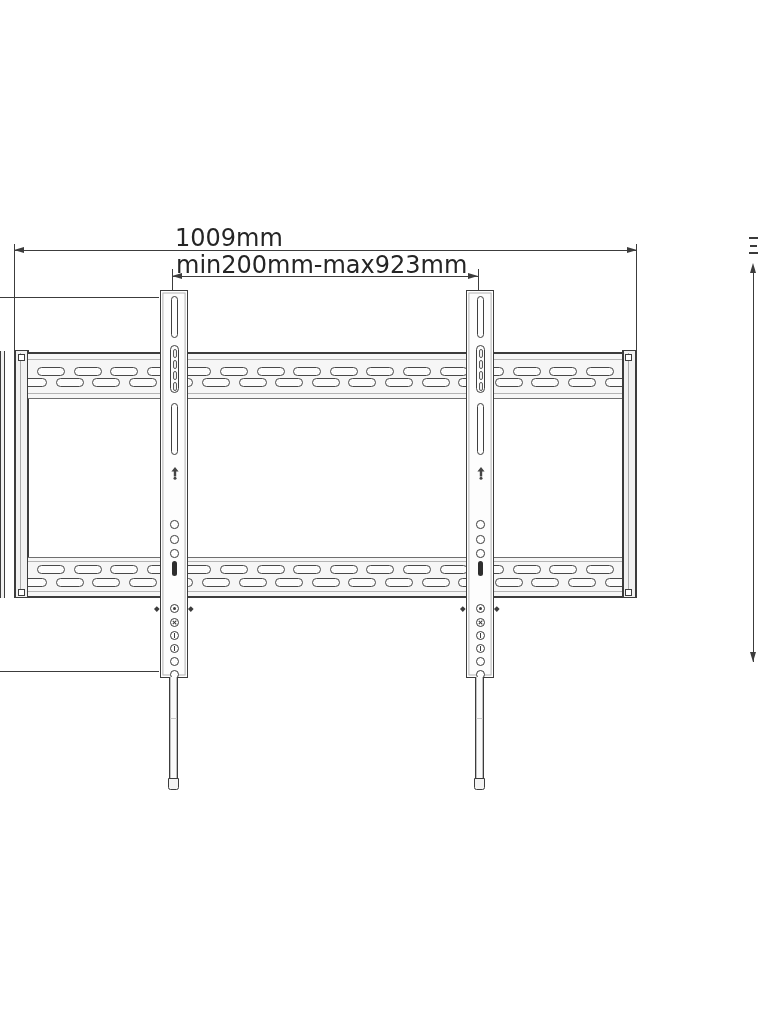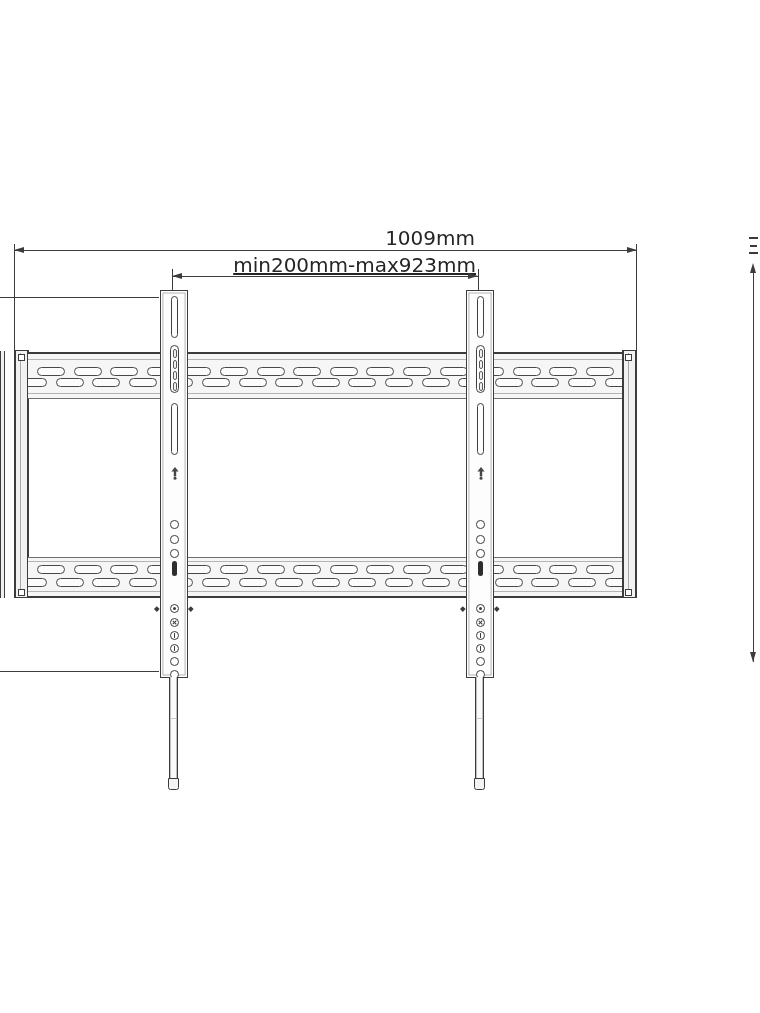--- a/index.html
+++ b/index.html
@@ -1,19 +1,19 @@
 <!DOCTYPE html>
 <html><head>
 <meta charset="utf-8">
 <style>
   html,body{margin:0;padding:0;background:#ffffff;}
   .canvas{position:relative;width:760px;height:1013px;background:#ffffff;overflow:hidden;
           font-family:"DejaVu Sans","Liberation Sans",sans-serif;}
   .abs{position:absolute;}
-  .dim-label{position:absolute;color:#252525;font-size:20px;line-height:22px;text-align:right;white-space:nowrap;}
+  .dim-label{position:absolute;color:#252525;font-size:24px;line-height:22px;text-align:left;white-space:nowrap;}
   .hline{position:absolute;height:0;border-top:1.3px solid #3c3c3c;}
   .vline{position:absolute;width:0;border-left:1.3px solid #3c3c3c;}
   .arr{position:absolute;width:0;height:0;border:3.5px solid transparent;}
   .arr-left{border-left:0;border-right:10px solid #3c3c3c;}
   .arr-right{border-right:0;border-left:10px solid #3c3c3c;}
   .arr-up{border-top:0;border-bottom:10px solid #3c3c3c;}
   .arr-down{border-bottom:0;border-top:10px solid #3c3c3c;}
   .frag{position:absolute;height:2.4px;background:#3a3a3a;}
   .sliver{position:absolute;left:0;top:351px;width:4.5px;height:247px;background:#f0f0f0;
           border-left:1.4px solid #3c3c3c;border-right:1.4px solid #3c3c3c;box-sizing:border-box;}
@@ -50,21 +50,21 @@
 
 <div class="canvas">
 
   <div class="dim-label" style="left:175px;top:227px;width:300px;">1009mm</div>
   <div class="hline" style="left:14px;top:250px;width:623px;"></div>
   <div class="arr arr-left" style="left:14px;top:247.2px;"></div>
   <div class="arr arr-right" style="left:627px;top:247.2px;"></div>
   <div class="vline" style="left:13.6px;top:244px;height:354px;"></div>
   <div class="vline" style="left:636.2px;top:244px;height:109px;"></div>
 
-  <div class="dim-label" style="left:176px;top:254px;width:300px;text-decoration:underline;">min200mm-max923mm</div>
+  <div class="dim-label" style="left:176px;top:254px;width:300px;">min200mm-max923mm</div>
   <div class="hline" style="left:172px;top:275.5px;width:306px;"></div>
   <div class="arr arr-left" style="left:172px;top:272.7px;"></div>
   <div class="arr arr-right" style="left:468px;top:272.7px;"></div>
   <div class="vline" style="left:171.6px;top:269px;height:36px;"></div>
   <div class="vline" style="left:477.8px;top:269px;height:36px;"></div>
 
   <div class="hline" style="left:0;top:297px;width:159px;"></div>
   <div class="hline" style="left:0;top:671px;width:159px;"></div>
   <div class="sliver"></div>
 

